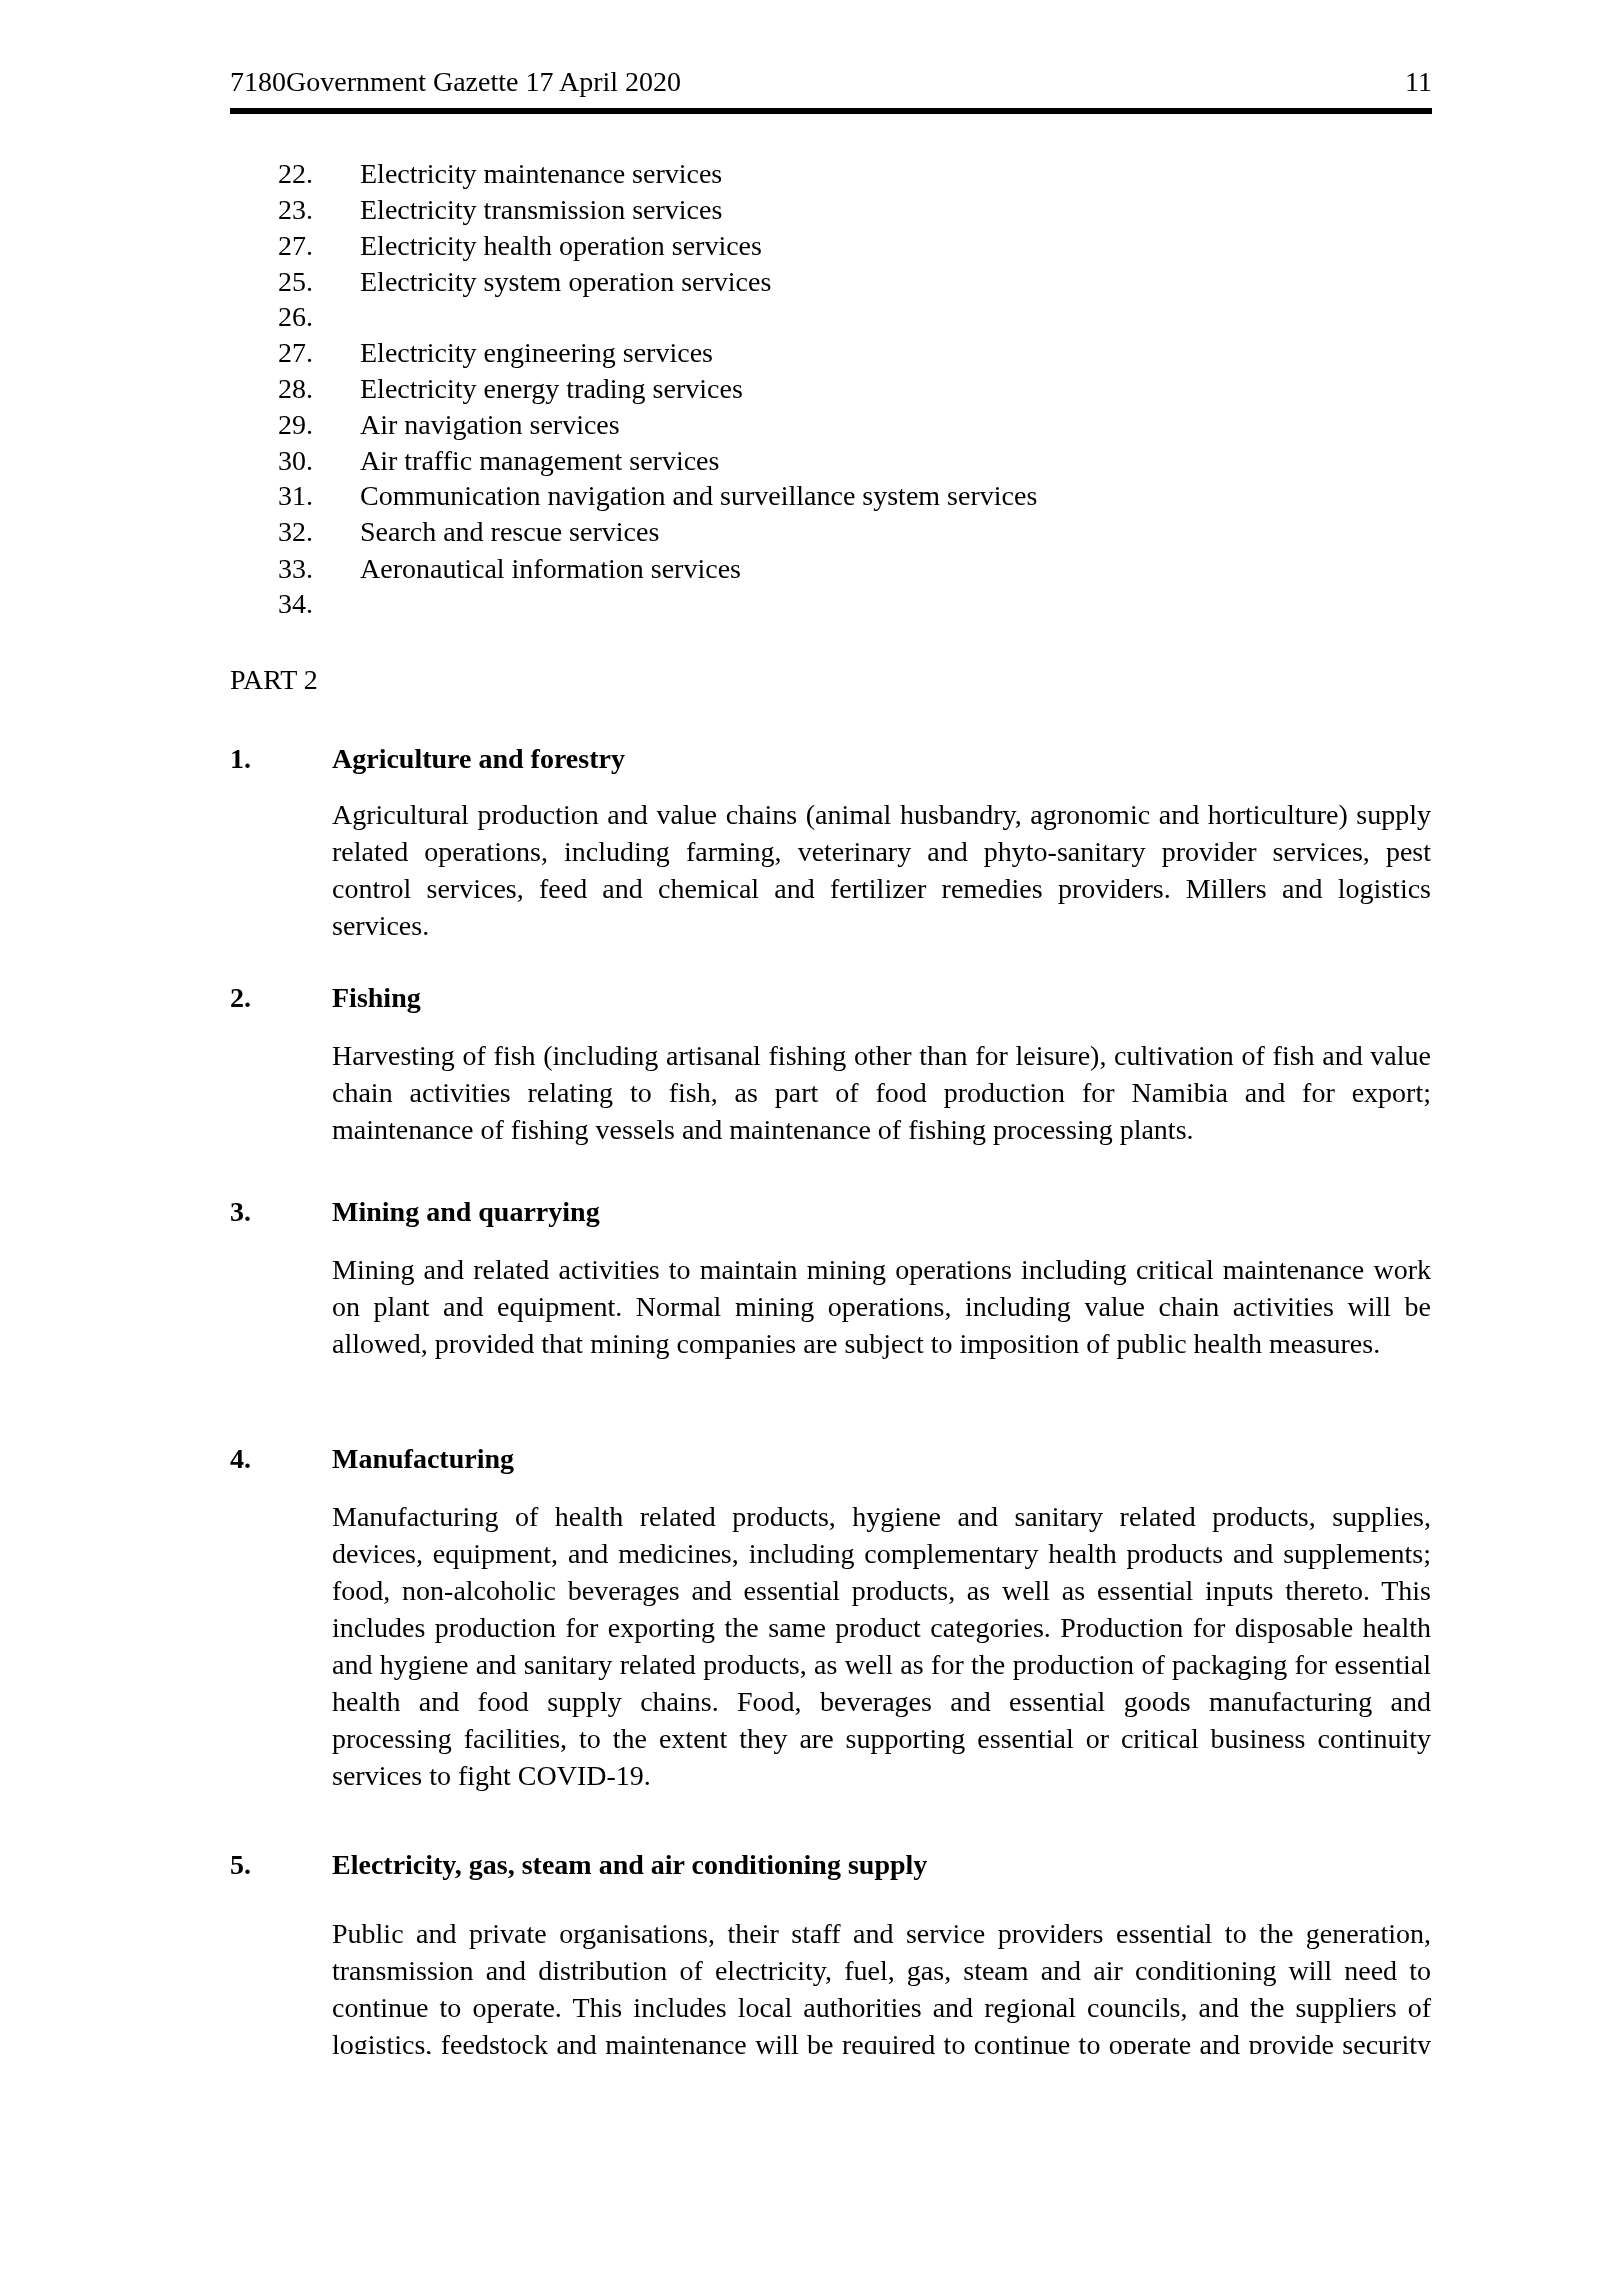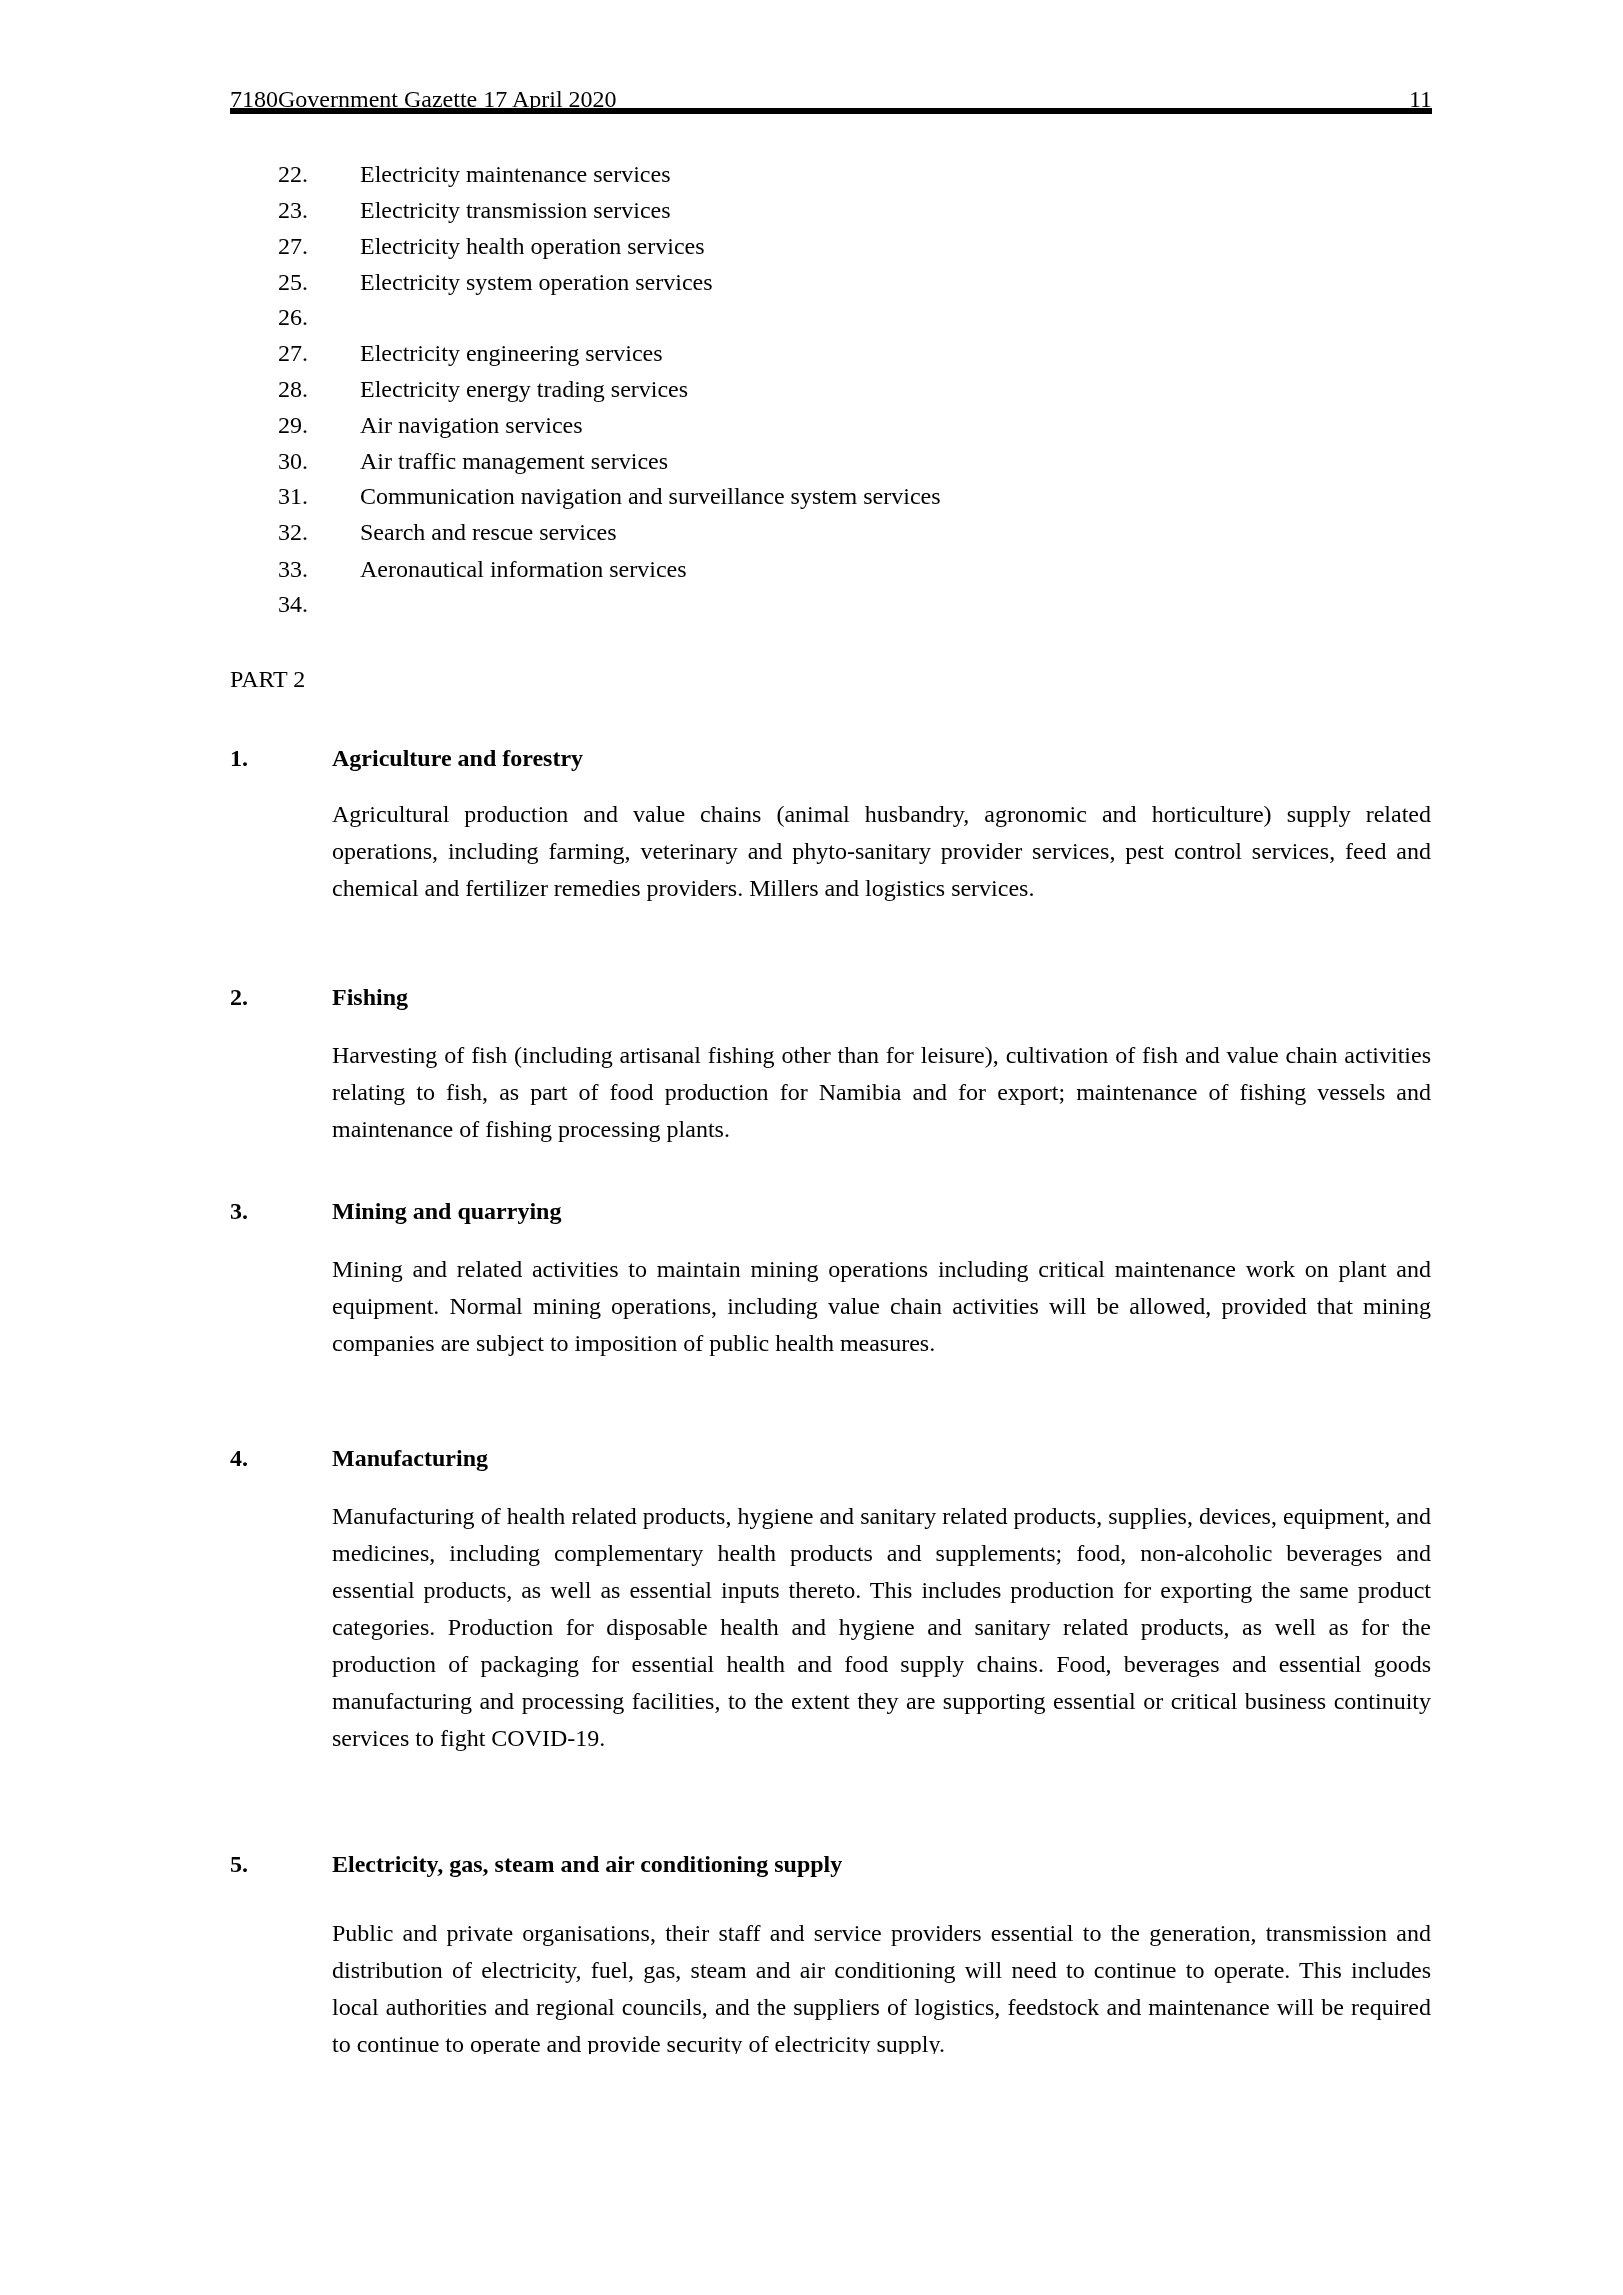--- a/index.html
+++ b/index.html
@@ -7,34 +7,34 @@
     padding: 0;
     background: #ffffff;
   }
   .page {
     position: relative;
     width: 1623px;
     height: 2054px;
     background: #ffffff;
     color: #000000;
     font-family: "Liberation Serif", "DejaVu Serif", serif;
-    font-size: 24px;
+    font-size: 28px;
     overflow: hidden;
   }
   .header-row {
     position: absolute;
     top: 66px;
     left: 230px;
     width: 1202px;
     display: flex;
     align-items: baseline;
   }
   .header-left  { flex: 0 0 auto; }
   .header-title { flex: 1 1 auto; }
-  .header-right { flex: 0 0 auto; margin-top: 20px; }
+  .header-right { flex: 0 0 auto; }
   .header-rule {
     position: absolute;
     top: 108px;
     left: 230px;
     width: 1202px;
     height: 5.5px;
     background: #000000;
   }
   .li {
     position: absolute;

